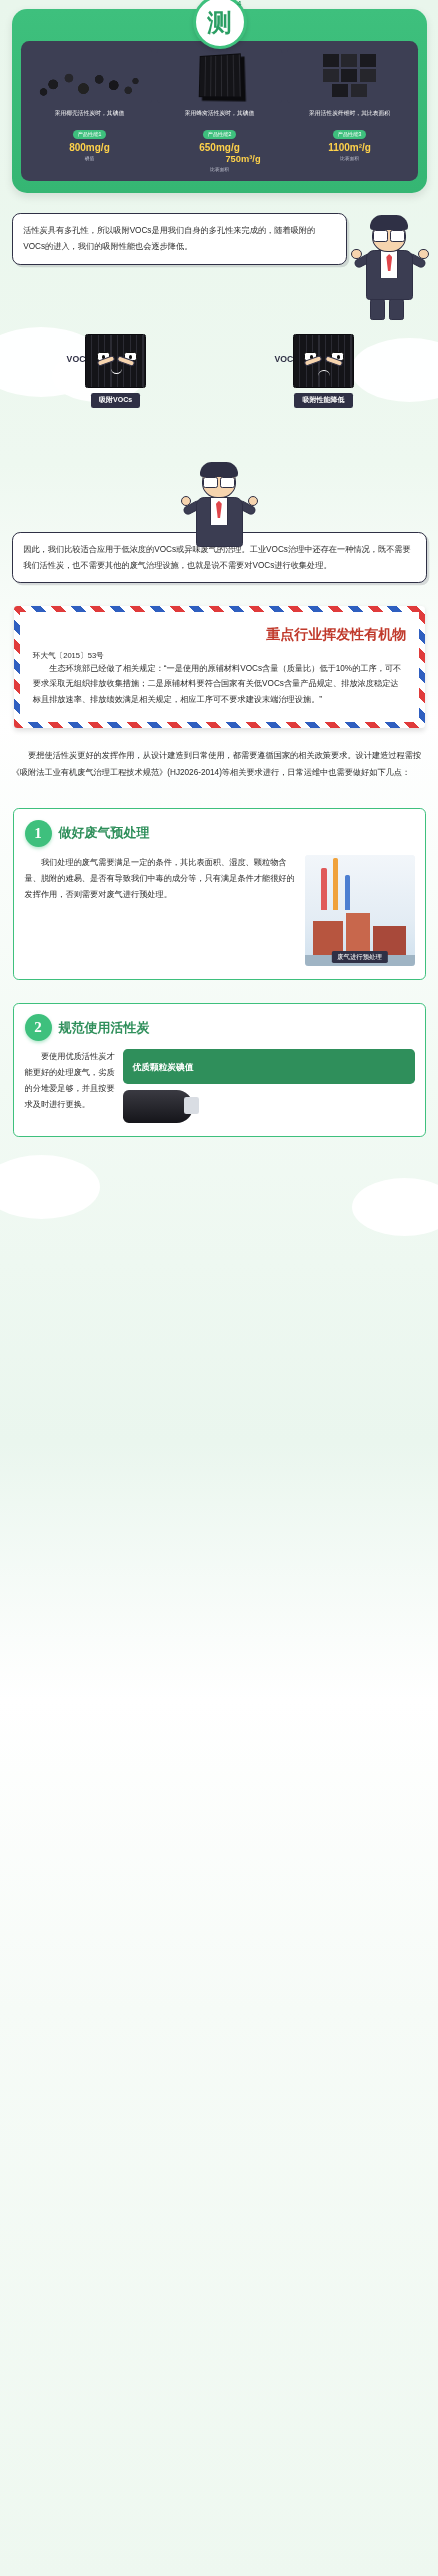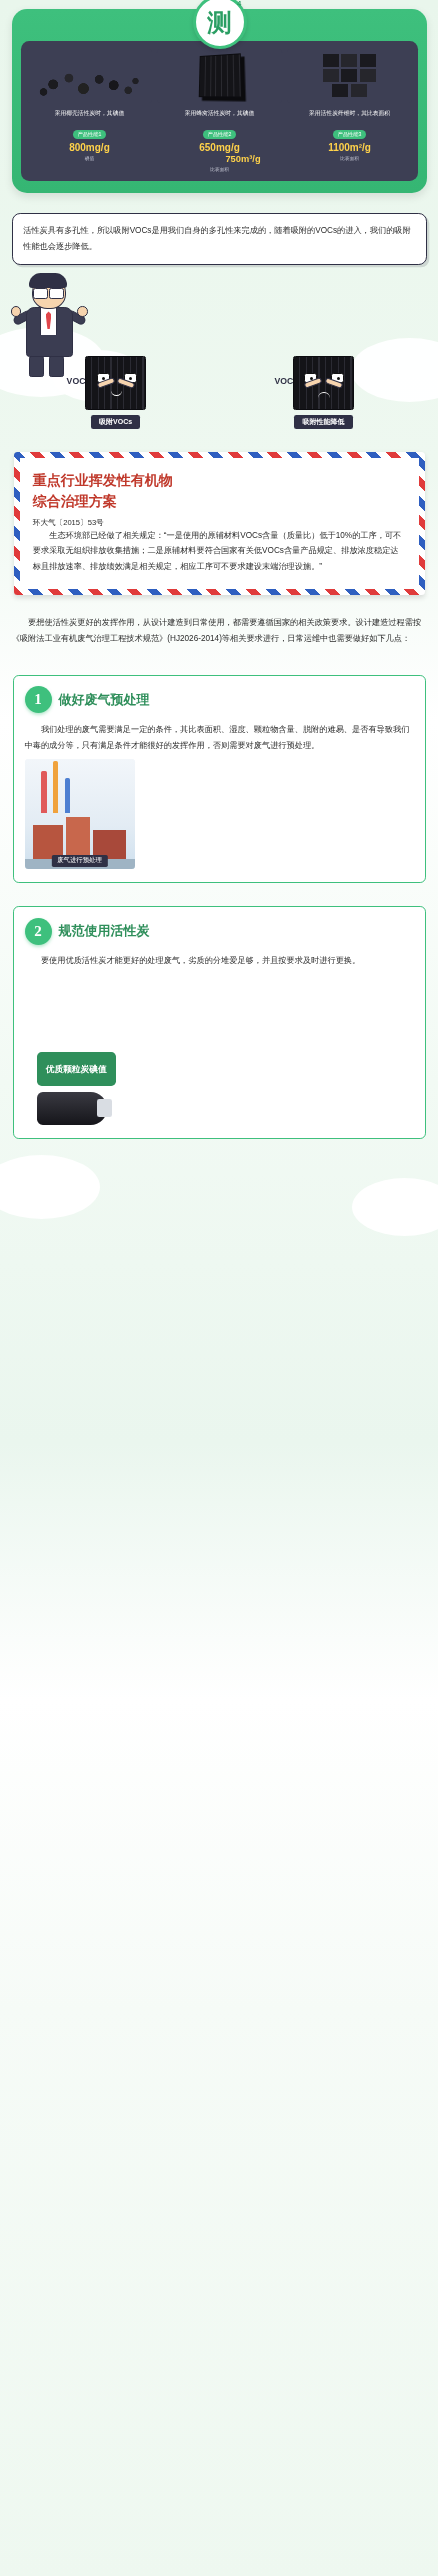--- a/index.html
+++ b/index.html
@@ -117,21 +117,21 @@
     background:#ffffff;
     border: 1.2px solid #2f3045;
     border-radius: 8.2px;
     padding: 9.3px 10.5px;
     font-size: 8.2px;
     line-height: 1.9;
     color:#2b2b2b;
     box-shadow: 2.3px 2.3px 0 rgba(47,48,69,.16);
   }
 
-  .row { display:flex; align-items:flex-start; gap: 5.8px; flex-direction: column; }
+  .row { display:flex; align-items:flex-start; gap: 5.8px; }
 
   
   .mascot { width: 75px; flex:0 0 75px; position:relative; height: 111px; }
   .m-head { position:absolute; left:20px; top:5.8px; width:34px; height:33px; background:#f6d4ae; border-radius:50% 50% 45% 45%; border:1.2px solid #2f3045;}
   .m-hair { position:absolute; left:17.5px; top:2.3px; width:38px; height:15px; background:#2f3045; border-radius:17.5px 17.5px 4.7px 4.7px;}
   .m-glass { position:absolute; left:21px; top:17.5px; width:31.5px; height:9.3px; }
   .m-glass:before,.m-glass:after{content:"";position:absolute;top:0;width:13px;height:9.3px;border:1.2px solid #2f3045;border-radius:2.3px;background:#fff;}
   .m-glass:before{left:0;} .m-glass:after{right:0;}
   .m-body { position:absolute; left:14px; top:37px; width:47px; height:50px; background:#3b3d52; border-radius:8.2px 8.2px 3.5px 3.5px; border:1.2px solid #2f3045;}
   .m-shirt { position:absolute; left:28px; top:38px; width:17.5px; height:27px; background:#fff; border-left:1.2px solid #2f3045;border-right:1.2px solid #2f3045;}
@@ -178,21 +178,21 @@
     padding: 5.8px;
     border-radius: 3.5px;
     background-image: repeating-linear-gradient(45deg,#e03b3b 0 7px,#ffffff 7px 14px,#2f5fc0 14px 21px,#ffffff 21px 28px);
     box-shadow: 0 2.3px 5.8px rgba(0,0,0,.12);
   }
   .plan-inner {
     background:#fff; padding: 11.7px 13px 15px 13px;
   }
   .plan-title {
     color:#c0392b; font-family:"Liberation Serif", serif;
-    font-size: 14px; font-weight:bold; text-align:left; line-height:1.5;
+    font-size: 14px; font-weight:bold; text-align:right; line-height:1.5;
     margin-bottom: 5.8px;
   }
   .plan-body { font-size: 8.2px; line-height: 1.9; color:#2b2b2b; text-indent: 2em;}
   .plan-ref { font-size: 7.6px; color:#2b2b2b; text-align:left; }
 
   
   .num-card {
     margin: 0 13px;
     border: 1.2px solid #3ec07d;
     border-radius: 5.8px;
@@ -340,27 +340,43 @@
             </div>
           <div class="cb-mouth sad"></div>
           <div class="char-arm l"></div>
             <div class="char-arm r"></div>
         </div>
         <span class="voc-tag">吸附性能降低</span>
       </div>
     </div>
   </div>
 
+  <div class="sec" style="margin-top:52px;">
+    <div style="display:flex;justify-content:center;margin-bottom:-15px;">
+      <div class="mascot" style="height:87px;">
+        <div class="m-arm-l"></div>
+          <div class="m-arm-r"></div>
+        <div class="m-hand-l"></div>
+          <div class="m-hand-r"></div>
+        <div class="m-body"></div>
+          <div class="m-shirt"></div>
+          <div class="m-tie"></div>
+        <div class="m-head"></div>
+          <div class="m-hair"></div>
+          <div class="m-glass"></div>
+      </div>
+    </div>
+    <div class="bubble">因此，我们比较适合应用于低浓度的VOCs或异味废气的治理。工业VOCs治理中还存在一种情况，既不需要我们活性炭，也不需要其他的废气治理设施，也就是说不需要对VOCs进行收集处理。</div>
+  </div>
 
   <div style="margin-top:23px;">
     <div class="plan-card">
       <div class="plan-inner">
         <div class="plan-title">
           <div>重点行业挥发性有机物</div>
-          <div>综合治理方案</div>
         </div>
         <div class="plan-ref">环大气〔2015〕53号</div>
         <div class="plan-body">生态环境部已经做了相关规定：“一是使用的原辅材料VOCs含量（质量比）低于10%的工序，可不要求采取无组织排放收集措施；二是原辅材料要符合国家有关低VOCs含量产品规定、排放浓度稳定达标且排放速率、排放绩效满足相关规定，相应工序可不要求建设末端治理设施。”</div>
       </div>
     </div>
   </div>
 
   <div class="sec" style="margin-top:20px;">
     <div style="font-size:8.2px;line-height:2;color:#2b2b2b;text-indent:2em;">要想使活性炭更好的发挥作用，从设计建造到日常使用，都需要遵循国家的相关政策要求。设计建造过程需按《吸附法工业有机废气治理工程技术规范》(HJ2026-2014)等相关要求进行，日常运维中也需要做好如下几点：</div>
   </div>
@@ -389,21 +405,21 @@
   </div>
 
   <div style="margin-top:23px;padding-bottom:23px;">
     <div class="num-card">
       <div class="num-head">
         <div class="num-badge">2</div>
         <div class="num-title">规范使用活性炭</div>
       </div>
       <div class="row">
         <div class="num-text" style="flex:0 0 93px;">要使用优质活性炭才能更好的处理废气，劣质的分堆爱足够，并且按要求及时进行更换。</div>
-        <div style="flex:1;margin-left:12px;">
+        <div style="flex:1;">
           <div class="qual-box">
             <div>优质颗粒炭碘值</div>
           </div>
           <div class="tube"></div>
         </div>
       </div>
     </div>
   </div>
 
 </div>

